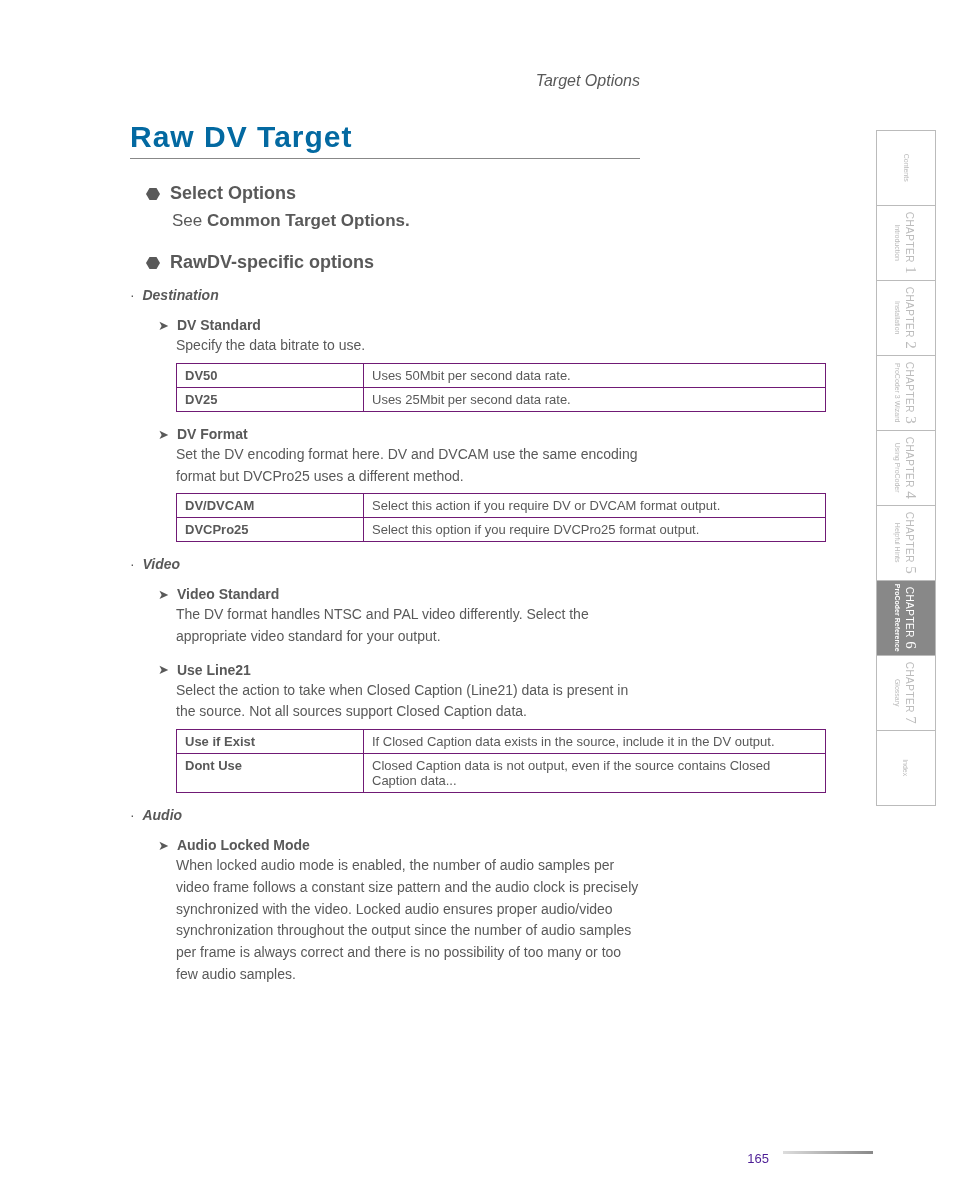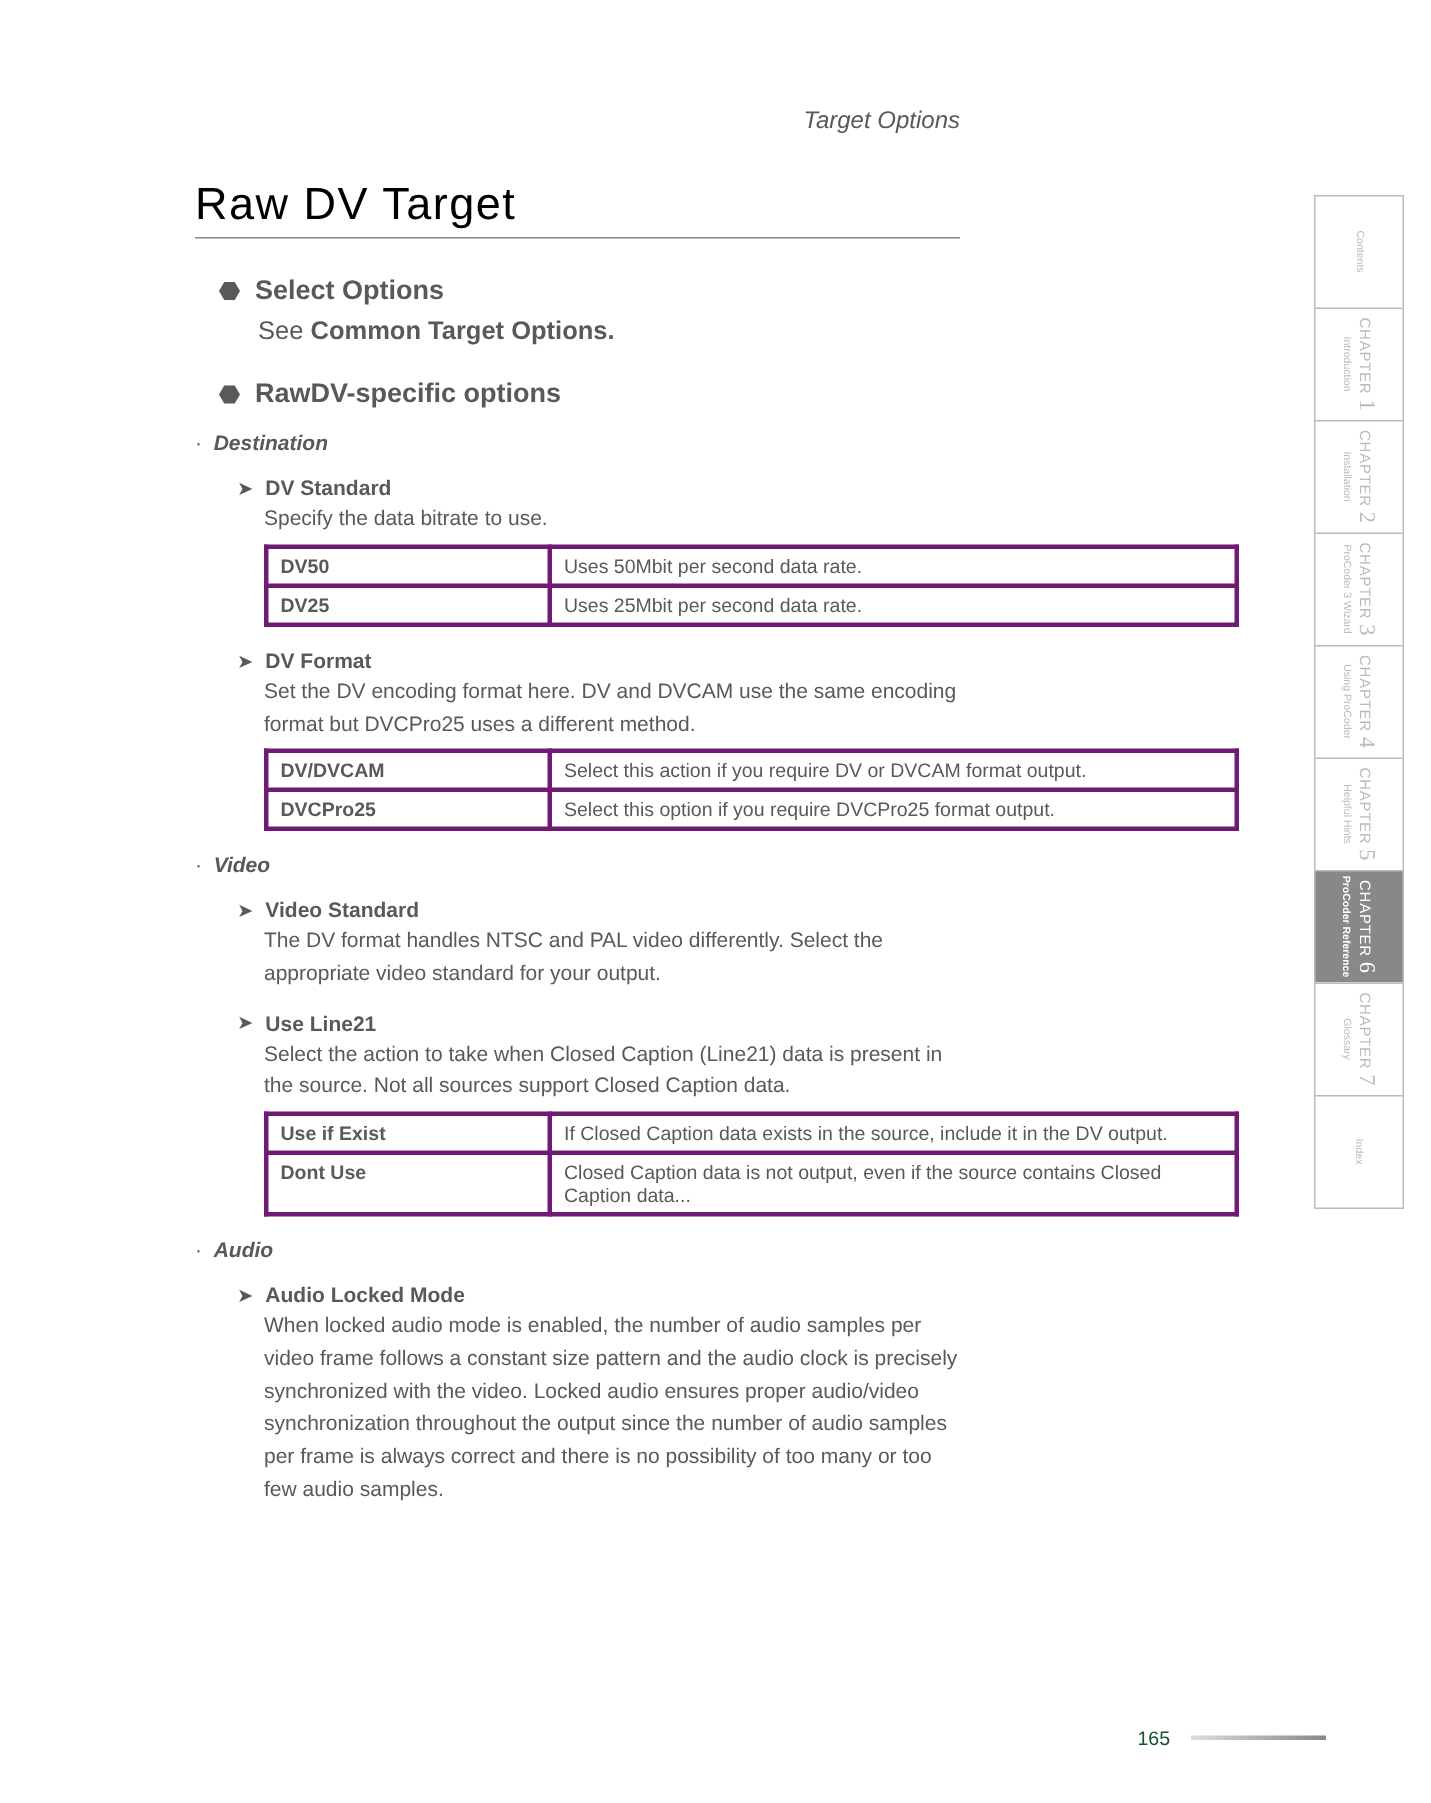--- a/index.html
+++ b/index.html
@@ -21,22 +21,22 @@
     text-align: right;
     font-style: italic;
     font-size: 16px;
     color: #595959;
     margin-bottom: 30px;
     padding-right: 0;
   }
   .main-title {
     font-family: "Trebuchet MS", Arial, sans-serif;
     font-size: 30px;
-    font-weight: normal;
-    color: #000000;
+    font-weight: bold;
+    color: #0369a1;
     border-bottom: 1px solid #888;
     padding-bottom: 4px;
     margin-bottom: 24px;
     letter-spacing: 1px;
   }
   .hex-heading {
     display: flex;
     align-items: center;
     gap: 10px;
     margin-top: 18px;
@@ -93,39 +93,39 @@
     margin-bottom: 6px;
   }
   table.opts {
     margin-left: 46px;
     border-collapse: collapse;
     width: 650px;
     margin-top: 6px;
     margin-bottom: 8px;
   }
   table.opts td {
-    border: 3px solid #701a75;
+    border: 1px solid #701a75;
     padding: 4px 8px;
     font-size: 13px;
     vertical-align: top;
     color: #595959;
   }
   table.opts td.key {
     width: 170px;
     font-weight: bold;
   }
   .footer {
     position: absolute;
     bottom: 36px;
-    right: 70px;
-    display: flex;
-    align-items: center;
+    right: 81px;
+    display: flex;
+    align-items: flex-start;
     gap: 14px;
     font-size: 13px;
-    color: #14532d;
+    color: #4c1d95;
   }
   .footer .bar {
     width: 90px;
     height: 3px;
     background: linear-gradient(to right, #ddd, #888);
   }
   
   .tabs {
     position: absolute;
     top: 130px;

